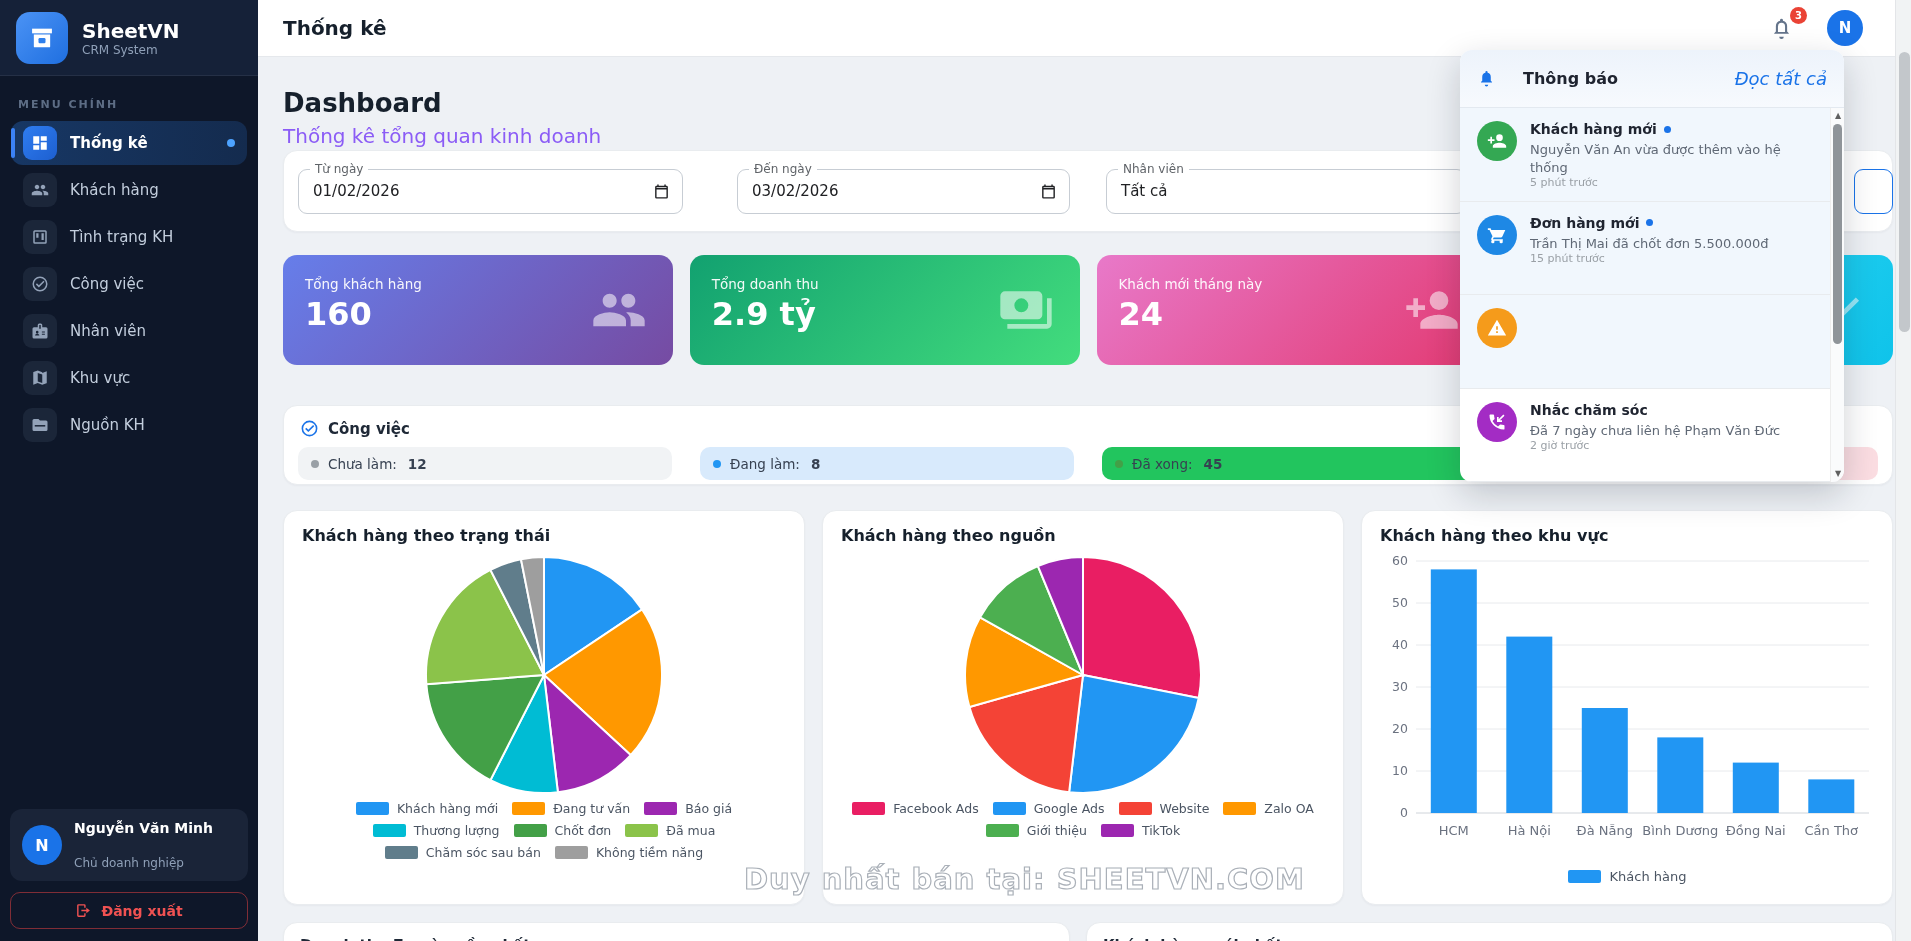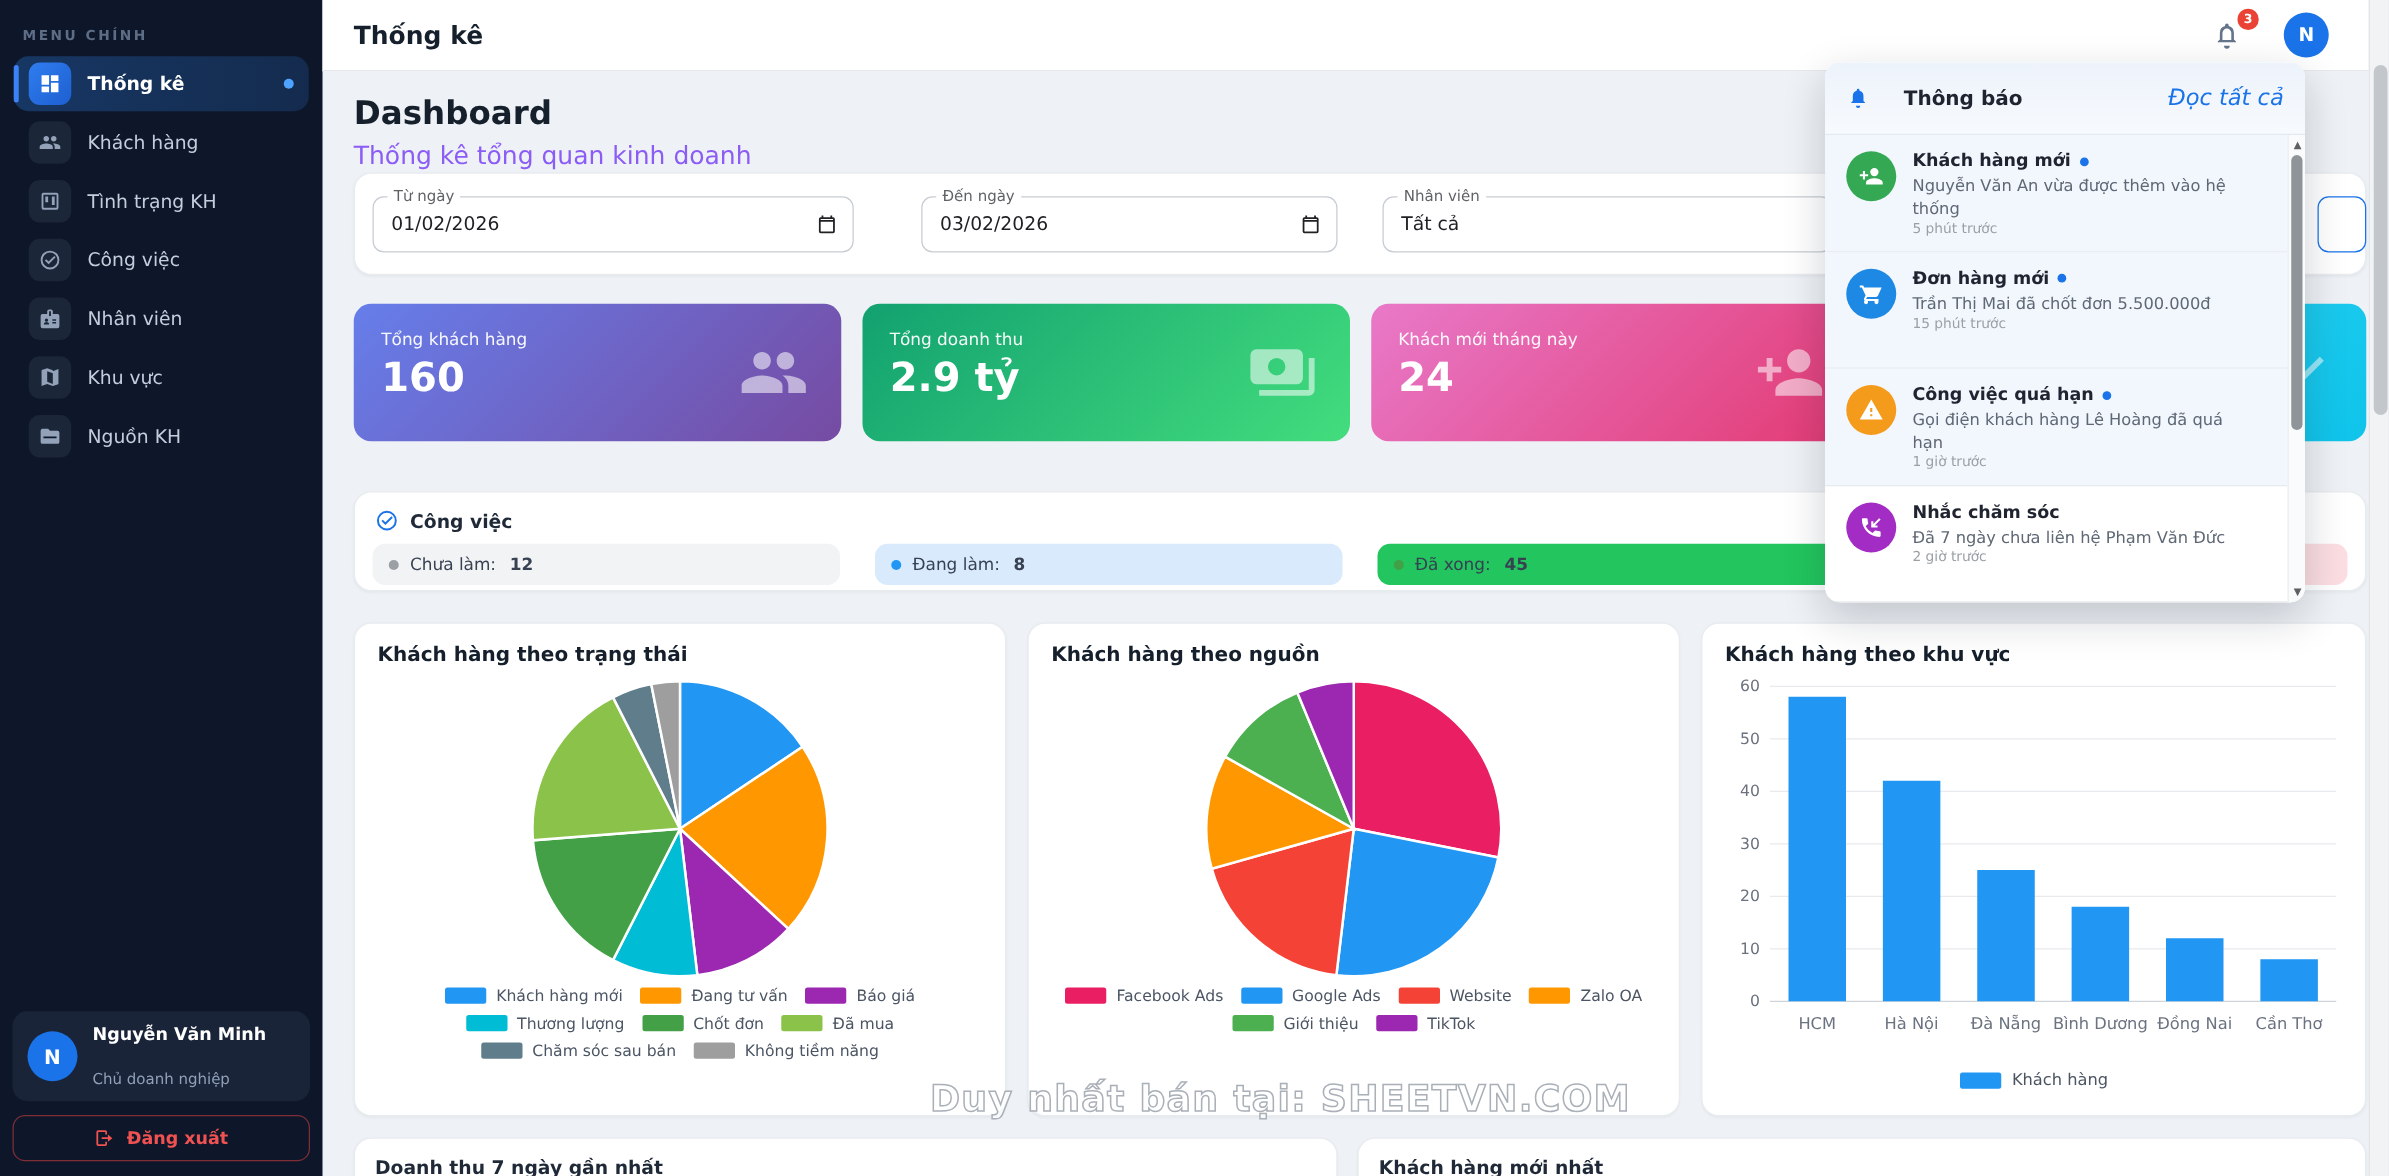--- a/index.html
+++ b/index.html
@@ -33,21 +33,21 @@
 
   
   .topbar{position:absolute;left:258px;top:0;width:1637px;height:57px;background:#fff;border-bottom:1px solid #e5e8ec;}
   .topbar-title{position:absolute;left:25px;top:16px;font-size:20px;font-weight:bold;color:#16202c;}
   .bell-wrap{position:absolute;right:92px;top:10px;width:34px;height:36px;cursor:pointer;}
   .bell-wrap svg{width:25px;height:25px;color:#64748b;margin-top:6px;}
   .bell-badge{position:absolute;right:-4px;top:-3px;min-width:17px;height:17px;border-radius:9px;background:#ea4335;color:#fff;font-size:10px;font-weight:bold;display:flex;align-items:center;justify-content:center;padding:0 4px;}
   .top-avatar{position:absolute;right:32px;top:10px;width:36px;height:36px;border-radius:50%;background:#1a73e8;color:#fff;font-size:15px;font-weight:bold;display:flex;align-items:center;justify-content:center;cursor:pointer;}
 
   
-  .content{position:absolute;left:258px;top:45px;width:1637px;height:884px;}
+  .content{position:absolute;left:258px;top:57px;width:1637px;height:884px;}
   .page-title{position:absolute;left:25px;top:31px;font-size:26px;font-weight:bold;color:#16202c;}
   .page-sub{position:absolute;left:25px;top:67px;font-size:20px;color:#8b5cf6;}
 
   .card{background:#fff;border:1px solid #e9ecef;border-radius:14px;box-shadow:0 1px 2px rgba(16,24,40,.04);}
 
   .filter-card{position:absolute;left:25px;top:93px;width:1610px;height:82px;}
   .field{position:absolute;top:18px;height:45px;border:1.4px solid #c7cdd4;border-radius:9px;background:#fff;}
   .field .flabel{position:absolute;top:-8px;left:11px;background:#fff;padding:0 5px;font-size:12px;color:#5f6368;}
   .field .fvalue{position:absolute;left:14px;top:12px;font-size:15px;color:#202124;}
   .field .ficon{position:absolute;right:12px;top:13px;width:17px;height:17px;color:#202124;}
@@ -111,20 +111,33 @@
   
   .pscroll{position:absolute;right:0;top:0;width:16px;height:941px;background:#f1f3f4;border-left:1px solid #e3e5e8;z-index:60;}
   .pscroll .thumb{position:absolute;left:2.5px;width:11px;border-radius:6px;background:#c3c7cb;top:52px;height:280px;}
 </style>
 </head>
 <body>
 
 <div class="app">
 
   <aside class="sidebar">
+    <div class="brand">
+      <div class="brand-tile">
+        <svg viewBox="0 0 24 24">
+            <path fill="#fff" d="M3.5 4h17v4h-17z"></path>
+            <path fill="#fff" d="M5 9h14v10.2a.8.8 0 0 1-.8.8H5.8a.8.8 0 0 1-.8-.8V9z"></path>
+            <rect x="9" y="12" width="6" height="4.5" rx="1" fill="#2f80ed"></rect>
+          </svg>
+      </div>
+      <div>
+        <div class="brand-name">SheetVN</div>
+        <div class="brand-sub">CRM System</div>
+      </div>
+    </div>
     <div class="menu-label">MENU CHÍNH</div>
     <nav class="menu" id="menu">
         <div class="mitem active">
           <span class="tile">
             <svg viewBox="0 0 24 24">
               <path fill="currentColor" d="M3 3h8v10H3zM13 3h8v6h-8zM13 11h8v10h-8zM3 15h8v6H3z"></path>
             </svg>
           </span>
           <span>Thống kê</span>
           <span class="dot"></span>
@@ -422,25 +435,20 @@
             <div class="ntext">Trần Thị Mai đã chốt đơn 5.500.000đ</div>
             <div class="ntime">15 phút trước</div>
           </div>
         </div>
         <div class="nitem unread">
           <div class="navatar" style="background:#f59b1b">
             <svg viewBox="0 0 24 24">
               <path fill="#fff" d="M1 21h22L12 2 1 21zm12-3h-2v-2h2v2zm0-4h-2v-4h2v4z"></path>
             </svg>
           </div>
-          <div>
-            <div class="ntitle">Công việc quá hạn<span class="ndot"></span></div>
-            <div class="ntext">Gọi điện khách hàng Lê Hoàng đã quá hạn</div>
-            <div class="ntime">1 giờ trước</div>
-          </div>
         </div>
         <div class="nitem">
           <div class="navatar" style="background:#a32cc4">
             <svg viewBox="0 0 24 24">
               <path fill="#fff" d="M20 15.5c-1.25 0-2.45-.2-3.57-.57a1 1 0 0 0-1.02.24l-2.2 2.2a15.05 15.05 0 0 1-6.59-6.59l2.2-2.2a1 1 0 0 0 .25-1.01A11.36 11.36 0 0 1 8.5 4 1 1 0 0 0 7.5 3H4a1 1 0 0 0-1 1 17 17 0 0 0 17 17 1 1 0 0 0 1-1v-3.5a1 1 0 0 0-1-1z"></path>
               <path fill="#fff" d="M14 8.6 19.6 3 21 4.4 15.4 10H18v2h-6V6h2v2.6z"></path>
             </svg>
           </div>
           <div>
             <div class="ntitle">Nhắc chăm sóc</div>

